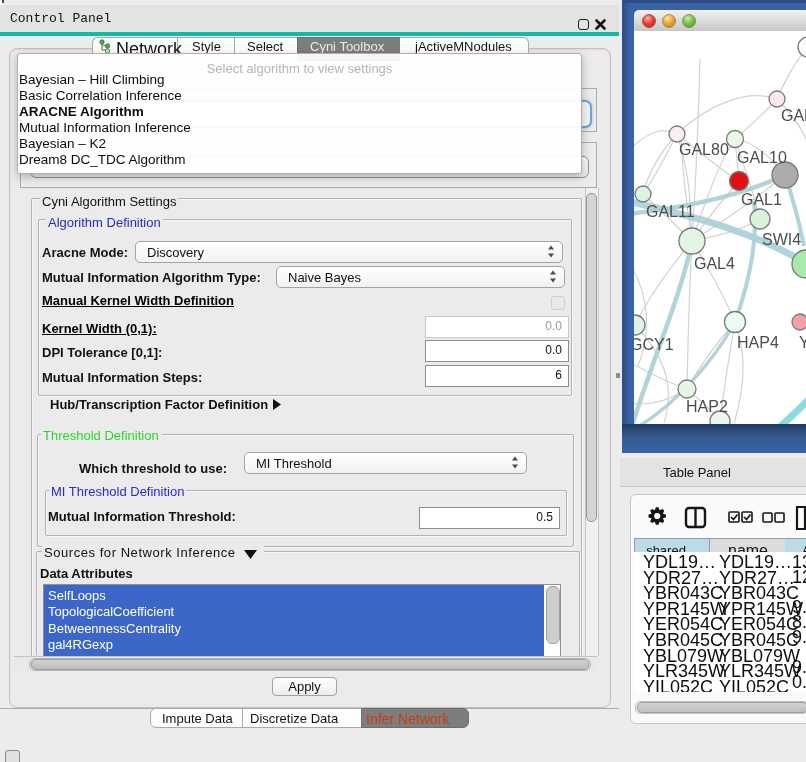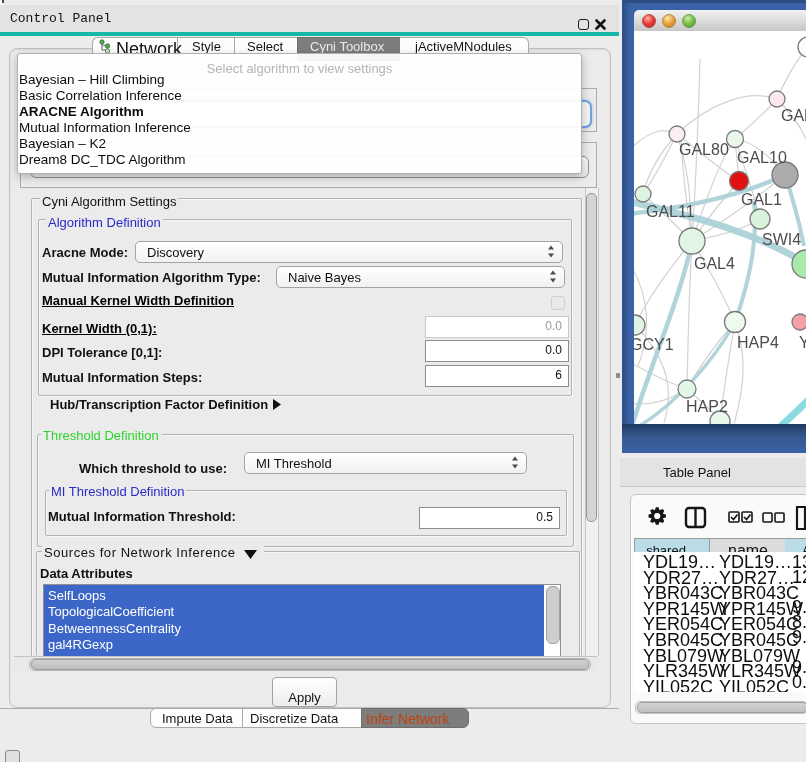--- a/index.html
+++ b/index.html
@@ -138,21 +138,21 @@
   <div class="abs" style="left:502px;top:1px;width:12px;height:56px;background:#cecece;border:1px solid #a2a2a2;border-radius:6px;"></div>
 </div>
 
 <div class="abs" style="left:585px;top:188px;width:12px;height:468px;background:#f0f0f0;border-left:1px solid #c6c6c6;border-right:1px solid #c6c6c6;"></div>
 <div class="abs" style="left:586px;top:193px;width:9px;height:327px;background:#d4d4d4;border:1px solid #979797;border-radius:5px;"></div>
 
 <div class="abs" style="left:14px;top:656px;width:583px;height:15px;background:#e9e9e9;border-top:1px solid #c2c2c2;"></div>
 <div class="abs" style="left:29px;top:658px;width:560px;height:11px;background:#dcdcdc;border:1px solid #b5b5b5;border-radius:6px;"></div>
 <div class="abs" style="left:31px;top:659px;width:556px;height:9px;background:linear-gradient(#d2d2d2,#bdbdbd);border:1px solid #9e9e9e;border-radius:5px;"></div>
 
-<div class="abs" style="left:272px;top:677px;width:63px;height:16px;background:linear-gradient(#ffffff,#ededed);border:1px solid #a2a2a2;border-radius:4px;text-align:center;font-size:13px;color:#111;padding-top:12px;">Apply</div>
+<div class="abs" style="left:272px;top:677px;width:63px;height:16px;background:linear-gradient(#ffffff,#ededed);border:1px solid #a2a2a2;border-radius:4px;text-align:center;font-size:13px;color:#111;padding-top:1px;">Apply</div>
 
 <div class="abs" style="left:0;top:708px;width:619px;height:1px;background:#ababab;"></div>
 <div class="abs" style="left:150px;top:708px;width:92px;height:18px;background:#fdfdfd;border:1px solid #a9a9a9;border-radius:6px 0 0 6px;"></div>
 <div class="abs" style="left:242px;top:708px;width:119px;height:18px;background:#fdfdfd;border:1px solid #a9a9a9;"></div>
 <div class="abs" style="left:361px;top:708px;width:106px;height:18px;background:#7d7d7d;border:1px solid #6e6e6e;border-radius:0 6px 6px 0;"></div>
 <div class="abs" style="left:162px;top:711px;font-size:13px;color:#141414;text-align:center;">Impute Data</div>
 <div class="abs" style="left:250px;top:711px;font-size:13px;color:#141414;">Discretize Data</div>
 <div class="abs" style="left:366px;top:711px;font-size:14px;color:#c2410c;">Infer Network</div>
 
 <div class="abs" style="left:5px;top:750px;width:13px;height:13px;border:1.5px solid #8a8a8a;border-radius:3px;background:#e0e0e0;"></div>

